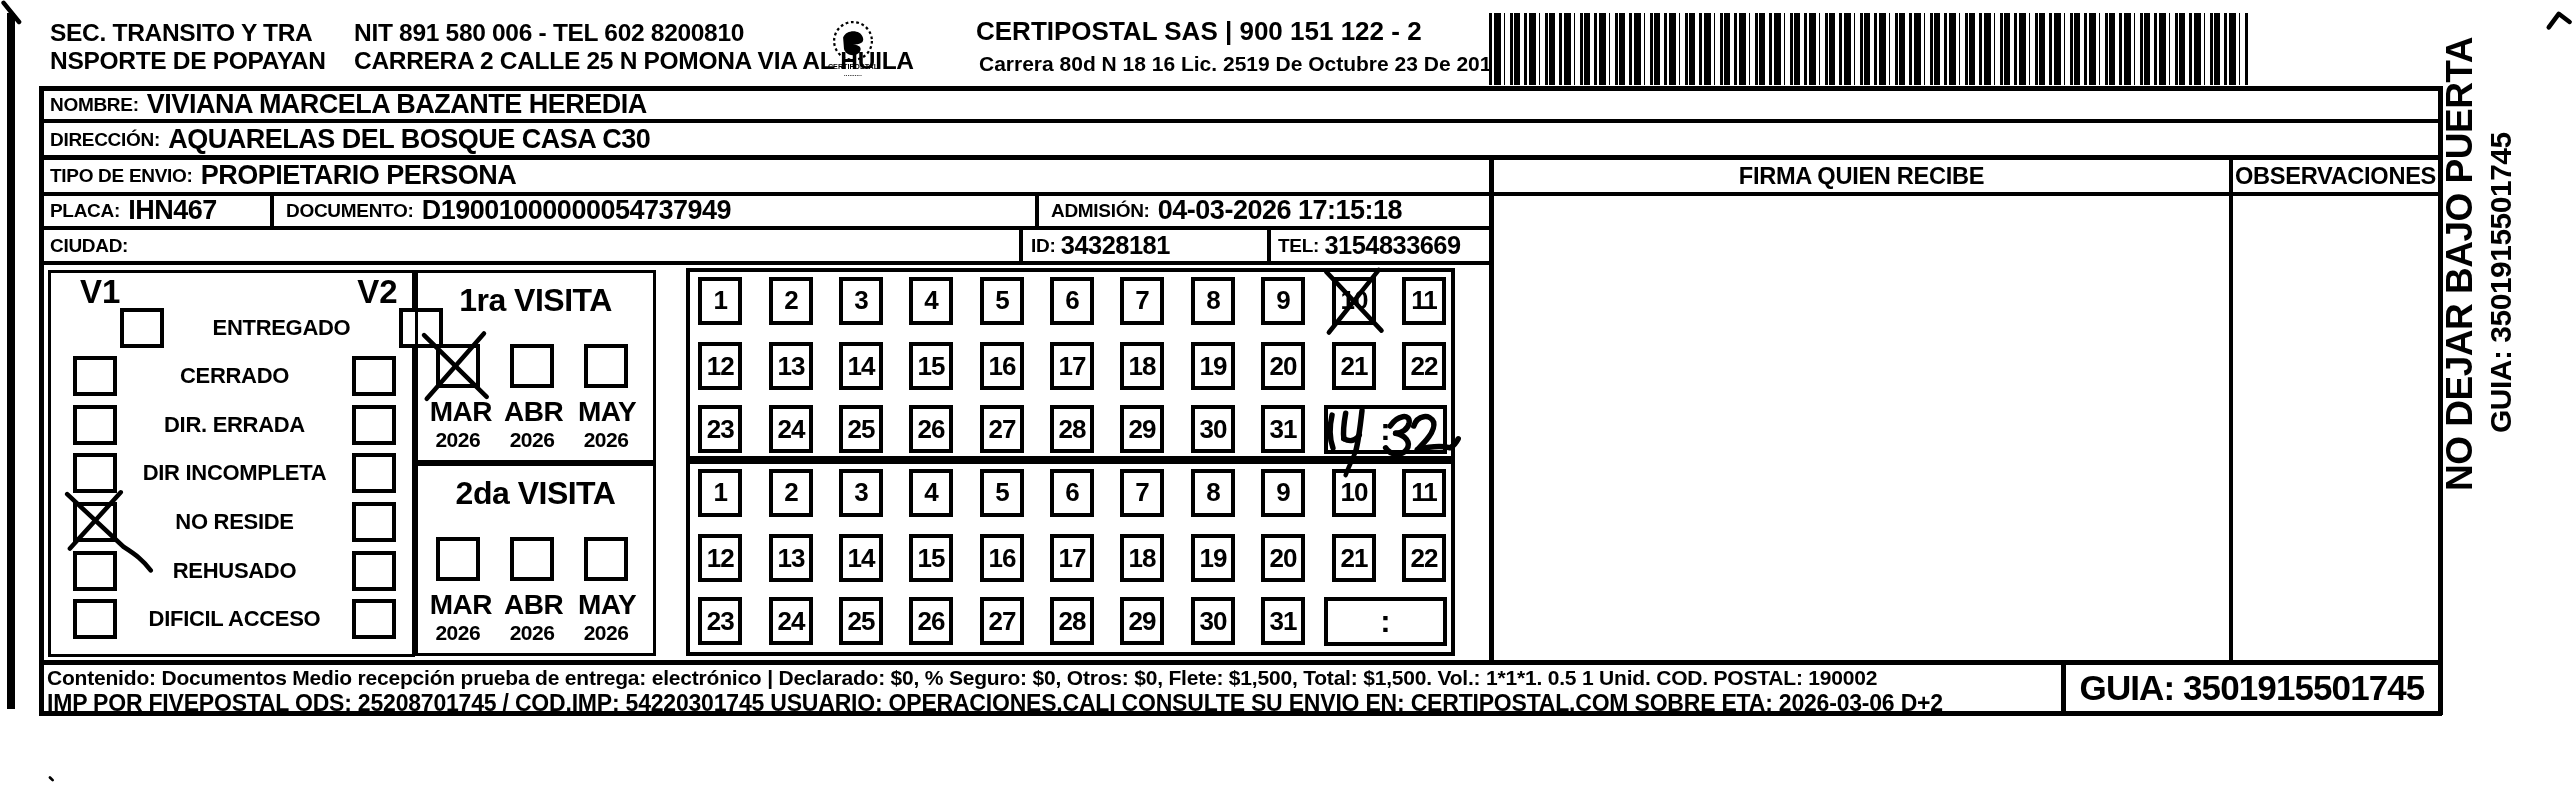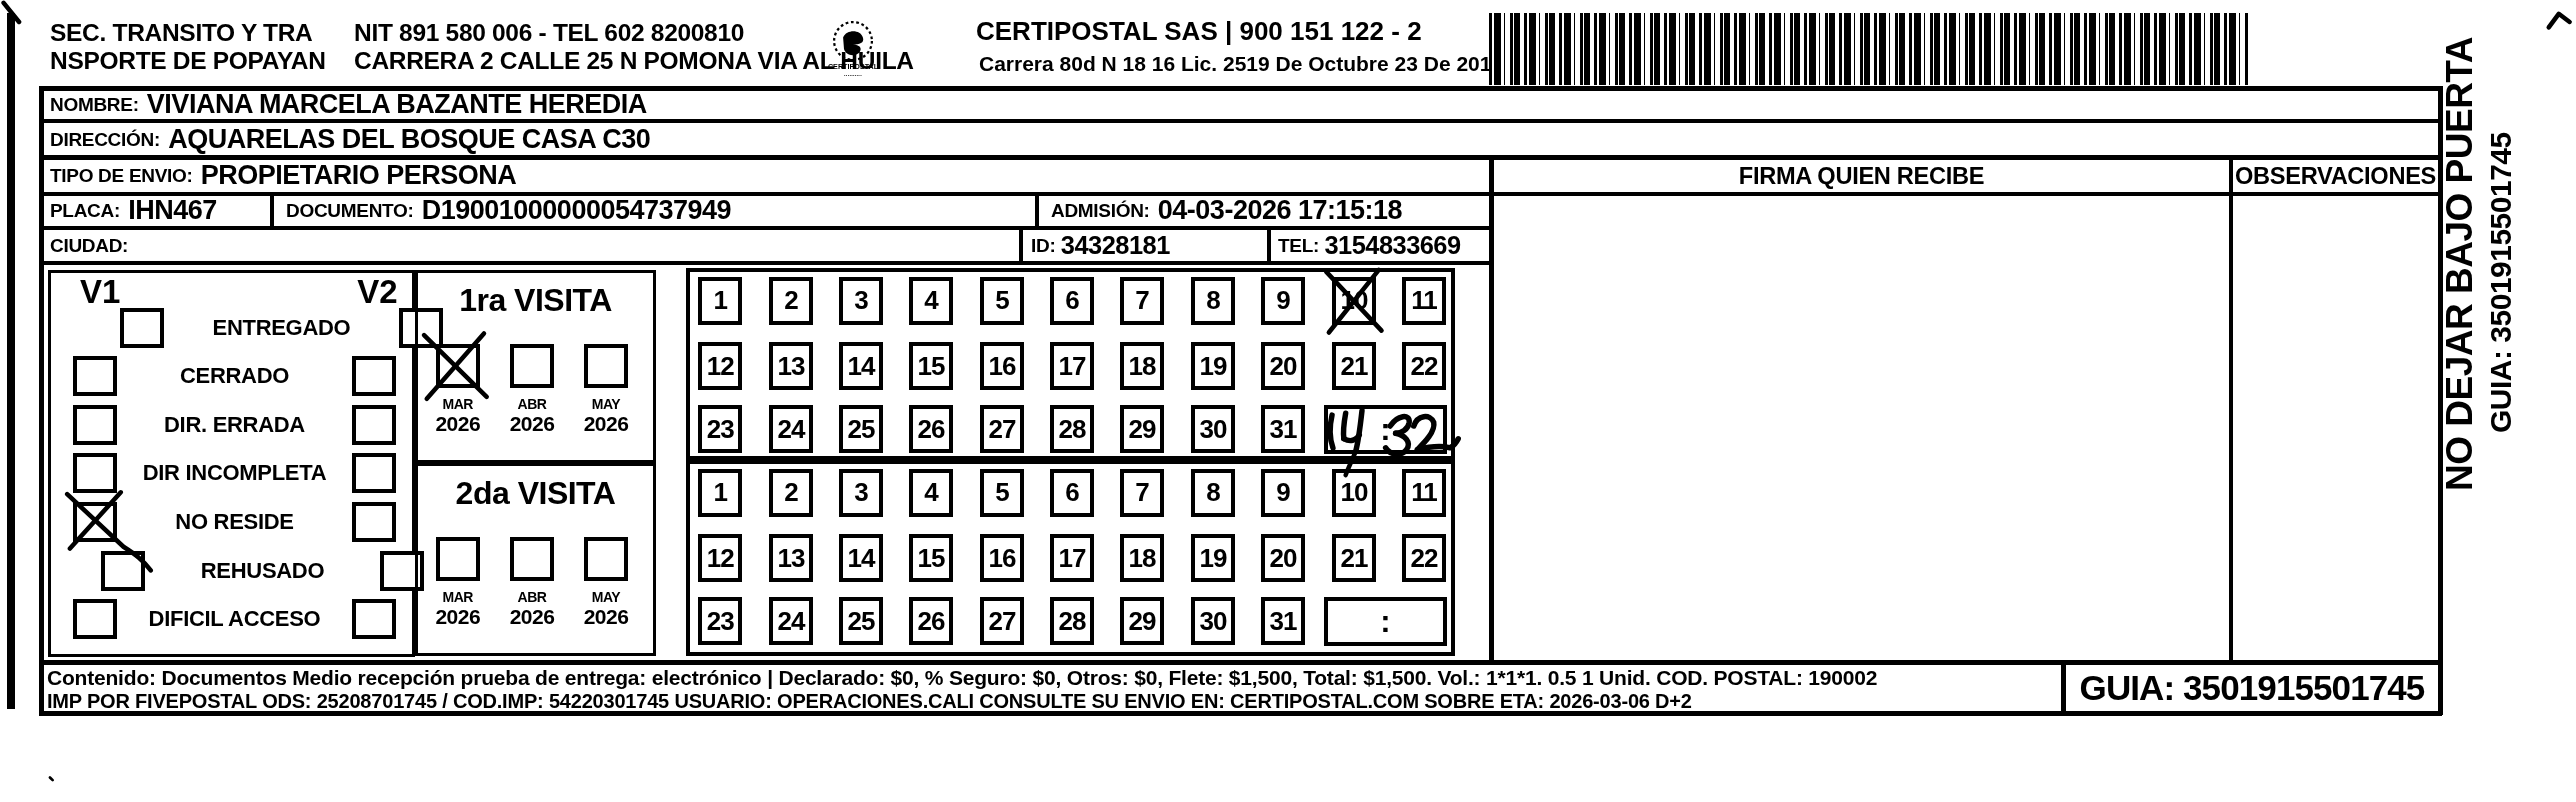--- a/index.html
+++ b/index.html
@@ -21,21 +21,21 @@
   
   .panel{position:absolute;border:3.6px solid #000;box-sizing:border-box;}
   .vh{position:absolute;font-size:33px;top:0px;}
   .status-row{position:absolute;left:22px;width:323px;height:44px;display:flex;align-items:center;}
   .checkbox{width:44px;height:40px;border:4.5px solid #000;box-sizing:border-box;background:#fff;flex:0 0 auto;}
   .status-label{flex:1;text-align:center;font-size:22px;letter-spacing:-0.3px;}
   
   .visit-title{position:absolute;left:0;right:0;top:9px;text-align:center;font-size:32px;letter-spacing:-0.5px;}
   .month-col{position:absolute;top:71px;width:56px;text-align:center;}
   .month-box{width:44px;height:44px;margin:0 auto;}
-  .month-label{font-size:14px;margin-top:8.2px;letter-spacing:-0.5px;}
+  .month-label{font-size:28px;margin-top:8.2px;letter-spacing:-0.5px;}
   .year-label{font-size:21px;letter-spacing:-0.5px;}
   
   .grid{position:absolute;left:686px;width:769px;border:4.5px solid #000;box-sizing:border-box;background:#fff;}
   .day-cell{position:absolute;width:44px;height:48px;border:4.5px solid #000;box-sizing:border-box;
             display:flex;align-items:center;justify-content:center;font-size:26px;letter-spacing:-0.9px;}
   .time-box{position:absolute;left:634px;top:133px;width:123px;height:49px;border:4.5px solid #000;box-sizing:border-box;
             display:flex;align-items:center;justify-content:center;font-size:31px;}
   
   .sig-hdr{position:absolute;top:160px;height:32px;line-height:32px;text-align:center;font-size:23.6px;letter-spacing:-0.3px;}
   
@@ -151,21 +151,21 @@
         <div class="status-row" style="top: 178px;">
           <div class="checkbox"></div>
           <div class="status-label">DIR INCOMPLETA</div>
           <div class="checkbox"></div>
         </div>
         <div class="status-row" style="top: 227px;">
           <div class="checkbox"></div>
           <div class="status-label">NO RESIDE</div>
           <div class="checkbox"></div>
         </div>
-        <div class="status-row" style="top: 276px; margin-left: 28px;">
+        <div class="status-row" style="top: 276px;">
           <div class="checkbox"></div>
           <div class="status-label">REHUSADO</div>
           <div class="checkbox"></div>
         </div>
         <div class="status-row" style="top: 324px;">
           <div class="checkbox"></div>
           <div class="status-label">DIFICIL ACCESO</div>
           <div class="checkbox"></div>
         </div>
       </div>
@@ -284,21 +284,21 @@
         <span>:</span>
       </div>
     </div>
 
   <div class="sig-hdr" style="left:1494px;width:735px;">FIRMA QUIEN RECIBE</div>
   <div class="sig-hdr" style="left:2233px;width:205px;">OBSERVACIONES</div>
   <div class="abs" style="left:1494px;top:195px;width:735px;height:465px;"></div>
   <div class="abs" style="left:2233px;top:195px;width:205px;height:465px;"></div>
 
   <div class="foot" style="left:47px;top:666px;font-size:21px;">Contenido: Documentos Medio recepción prueba de entrega: electrónico | Declarado: $0, % Seguro: $0, Otros: $0, Flete: $1,500, Total: $1,500. Vol.: 1*1*1. 0.5  1 Unid. COD. POSTAL: 190002</div>
-  <div class="foot" style="left:47px;top:690px;font-size:20px;">IMP POR FIVEPOSTAL ODS: 25208701745 / COD.IMP: 54220301745 USUARIO: OPERACIONES.CALI CONSULTE SU ENVIO EN: CERTIPOSTAL.COM SOBRE ETA: 2026-03-06 D+2</div>
+  <div class="foot" style="left:47px;top:690px;font-size:23px;">IMP POR FIVEPOSTAL ODS: 25208701745 / COD.IMP: 54220301745 USUARIO: OPERACIONES.CALI CONSULTE SU ENVIO EN: CERTIPOSTAL.COM SOBRE ETA: 2026-03-06 D+2</div>
   <div class="guia-cell">GUIA: 3501915501745</div>
 
   <div class="rot" style="left:2439px;top:491px;font-size:37px;letter-spacing:-0.5px;">NO DEJAR BAJO PUERTA</div>
   <div class="rot" style="left:2484px;top:433px;font-size:30px;letter-spacing:-0.5px;">GUIA: 3501915501745</div>
 
   <svg id="ink" width="2576" height="803" viewBox="0 0 2837 884">
     <g fill="none" stroke="#000" stroke-linecap="round" stroke-linejoin="round">
 
       <path d="M4 3 L21 24" stroke-width="5"></path>
       <path d="M2807 30 L2818 15 L2830 24" stroke-width="5"></path>

